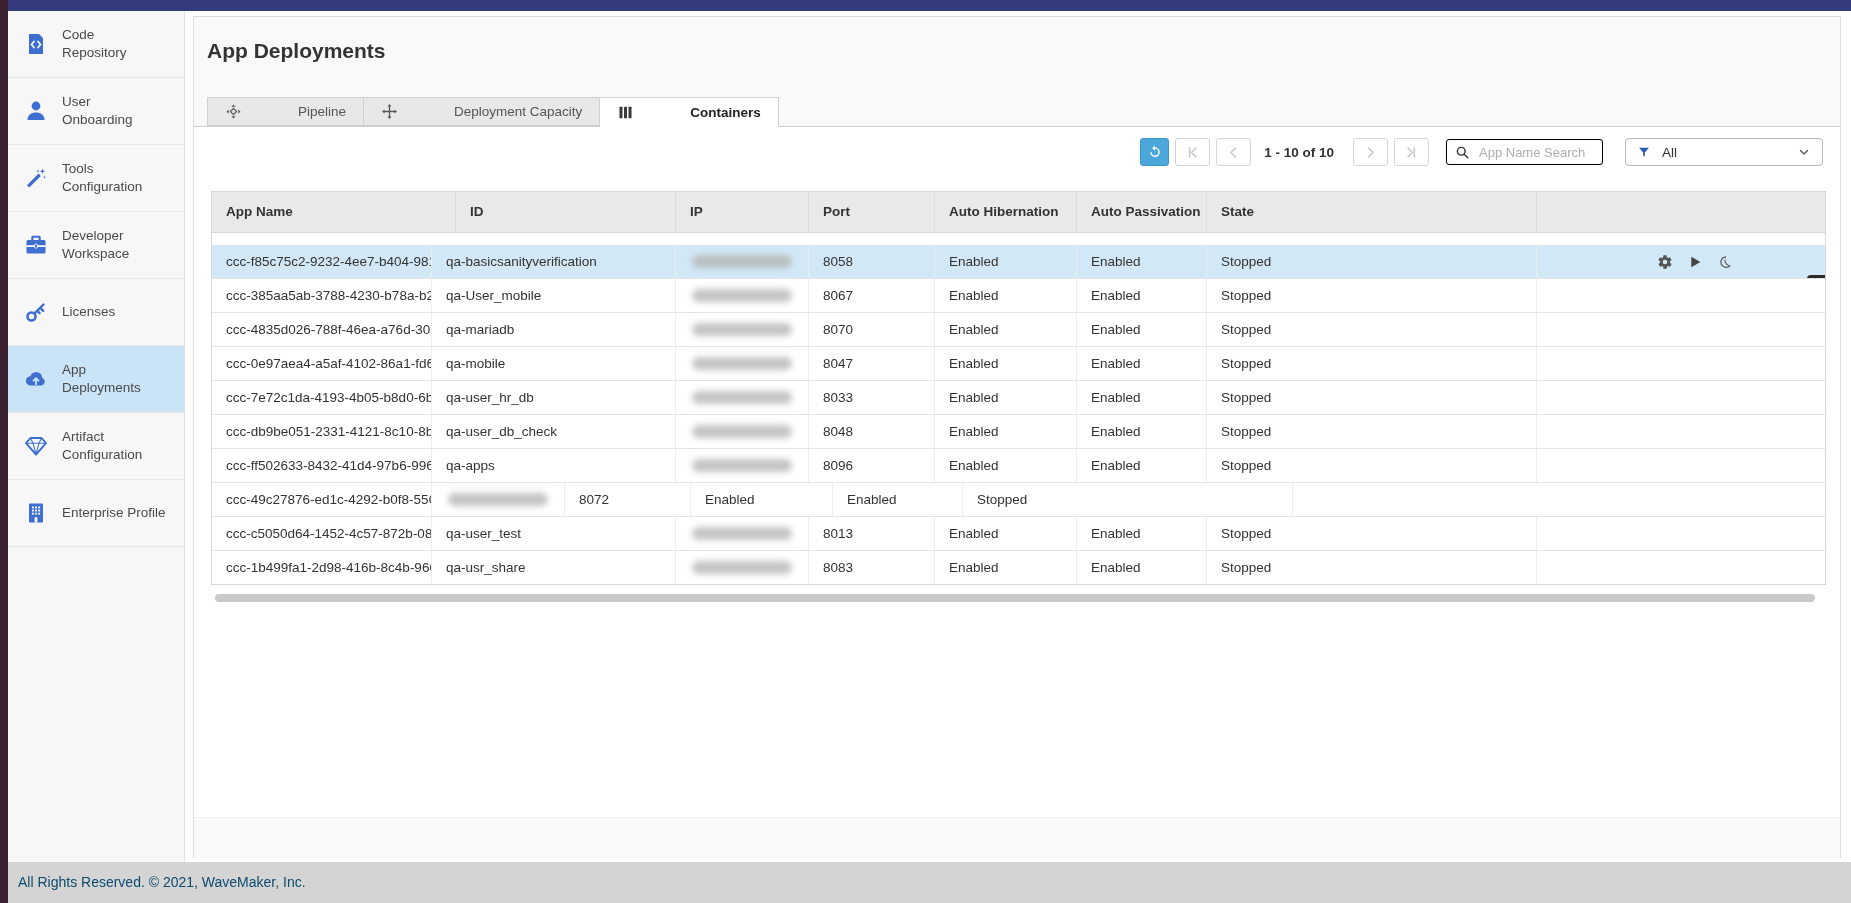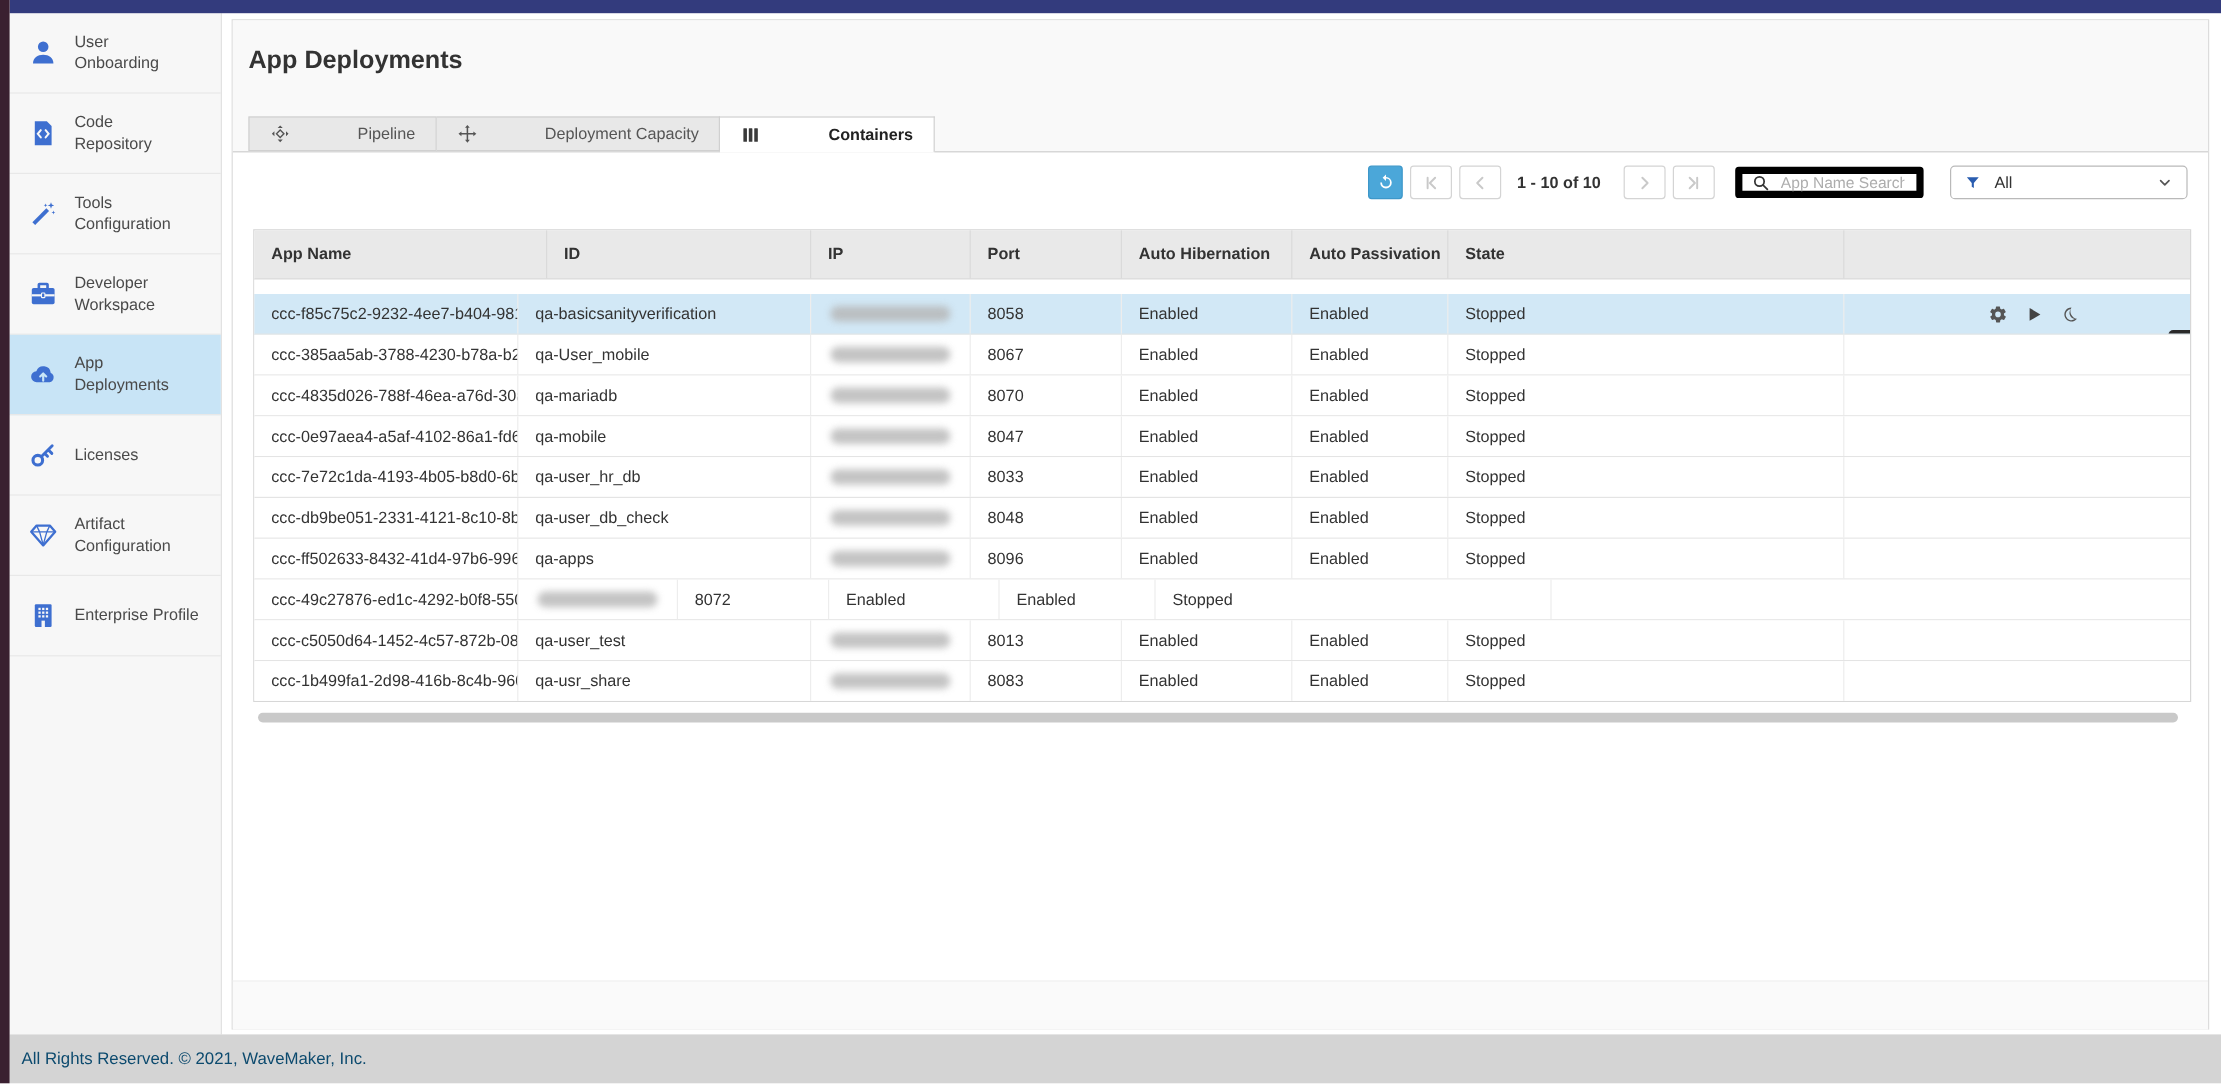--- a/index.html
+++ b/index.html
@@ -35,21 +35,21 @@
 
   .card-body{position:relative;height:731px;}
   
   .toolbar{display:flex;align-items:center;justify-content:flex-end;padding:11px 17px 0 0;height:28px;}
   .btn-refresh{width:27px;height:26px;background:#4ba7d9;border:1px solid #3d97c9;border-radius:3px;
     display:flex;align-items:center;justify-content:center;cursor:pointer;}
   .btn-pager{width:33px;height:26px;background:#fff;border:1px solid #d4d4d4;border-radius:3px;
     display:flex;align-items:center;justify-content:center;margin-left:6px;cursor:pointer;}
   .btn-pager:first-of-type{margin-left:10px;}
   .pg-label{margin:0 13px;font-size:13.5px;font-weight:600;color:#333;white-space:nowrap;}
-  .searchbox{display:flex;align-items:center;width:157px;height:26px;border:6px solid #000000;border-radius:3px;
+  .searchbox{display:flex;align-items:center;width:157px;height:26px;border:1px solid #000000;border-radius:3px;
     margin-left:17px;background:#fff;padding:0 8px;box-sizing:border-box;}
   .searchbox input{border:none;outline:none;flex:1;min-width:0;font-size:13px;margin-left:7px;
     font-family:"Liberation Sans",sans-serif;color:#333;background:transparent;}
   .searchbox input::placeholder{color:#adadad;}
   .filter-dd{width:198px;height:28px;border:1px solid #b9b9b9;border-radius:4px;margin-left:22px;background:#fff;
     display:flex;align-items:center;padding:0 11px;box-sizing:border-box;cursor:pointer;}
   .filter-dd .val{font-size:13.5px;color:#333;margin-left:11px;}
   .filter-dd .chev{margin-left:auto;display:flex;}
 
   
@@ -85,41 +85,41 @@
 </head>
 <body>
 
 <div class="edge-strip"></div>
 <div class="topbar"></div>
 
 <div class="sidebar">
 
   <div class="side-item">
     <span class="ic">
+      <svg viewBox="0 0 24 24" width="24" height="24">
+          <path d="M5 2h10l4 4v16H5z" fill="#3e6fd0"></path>
+          <path d="M10 9.5 7.5 12.5 10 15.5M14 9.5l2.5 3-2.5 3" stroke="#f7f7f7" stroke-width="1.7" fill="none" stroke-linecap="round"></path>
+        </svg>
+    </span>
+    <span class="lbl">
+        <span>Code</span>
+        <span>Repository</span>
+      </span>
+  </div>
+
+  <div class="side-item">
+    <span class="ic">
       <svg viewBox="0 0 24 24" width="24" height="24" fill="#3e6fd0">
           <circle cx="12" cy="7" r="4.4"></circle>
           <path d="M3.5 21c0-4.8 3.8-7.4 8.5-7.4s8.5 2.6 8.5 7.4z"></path>
         </svg>
     </span>
     <span class="lbl">
         <span>User</span>
         <span>Onboarding</span>
-      </span>
-  </div>
-
-  <div class="side-item">
-    <span class="ic">
-      <svg viewBox="0 0 24 24" width="24" height="24">
-          <path d="M5 2h10l4 4v16H5z" fill="#3e6fd0"></path>
-          <path d="M10 9.5 7.5 12.5 10 15.5M14 9.5l2.5 3-2.5 3" stroke="#f7f7f7" stroke-width="1.7" fill="none" stroke-linecap="round"></path>
-        </svg>
-    </span>
-    <span class="lbl">
-        <span>Code</span>
-        <span>Repository</span>
       </span>
   </div>
 
   <div class="side-item">
     <span class="ic">
       <svg viewBox="0 0 24 24" width="24" height="24" fill="#3e6fd0">
           <path d="M3 19.2 14.6 7.6l2.3 2.3L5.3 21.5z"></path>
           <path d="M18.5 2.5l.7 2 2 .7-2 .7-.7 2-.7-2-2-.7 2-.7zM14 3.5l.4 1.2 1.2.4-1.2.4-.4 1.2-.4-1.2-1.2-.4 1.2-.4zM20.5 9.5l.4 1.2 1.2.4-1.2.4-.4 1.2-.4-1.2-1.2-.4 1.2-.4z"></path>
         </svg>
     </span>
@@ -137,43 +137,43 @@
           <rect x="2.5" y="12.2" width="19" height="1.8" fill="#f7f7f7"></rect>
           <rect x="10.6" y="11.2" width="2.8" height="3.8" rx="0.6" fill="#3e6fd0" stroke="#f7f7f7" stroke-width="0.9"></rect>
         </svg>
     </span>
     <span class="lbl">
         <span>Developer</span>
         <span>Workspace</span>
       </span>
   </div>
 
+  <div class="side-item">
+    <span class="ic">
+      <svg viewBox="0 0 24 24" width="24" height="24">
+          <circle cx="7.5" cy="16.5" r="4" fill="none" stroke="#3e6fd0" stroke-width="2.6"></circle>
+          <path d="M10.8 13.2 19.5 4.5M16.2 7.8l3 3M13.2 10.8l2.4 2.4" stroke="#3e6fd0" stroke-width="2.4" fill="none" stroke-linecap="round"></path>
+        </svg>
+    </span>
+    <span class="lbl">
+        <span>Licenses</span>
+        <span></span>
+      </span>
+  </div>
+
   <div class="side-item selected">
     <span class="ic">
       <svg viewBox="0 0 24 24" width="24" height="24">
           <path d="M6.8 18.5a4.6 4.6 0 0 1-.5-9.2 6.2 6.2 0 0 1 12 1.6 4 4 0 0 1-.9 7.6z" fill="#3e6fd0"></path>
           <path d="M12 17.2v-5M12 11.2l-2.5 2.5M12 11.2l2.5 2.5" stroke="#c8e4f6" stroke-width="1.8" fill="none" stroke-linecap="round"></path>
         </svg>
     </span>
     <span class="lbl">
         <span>App</span>
         <span>Deployments</span>
-      </span>
-  </div>
-
-  <div class="side-item">
-    <span class="ic">
-      <svg viewBox="0 0 24 24" width="24" height="24">
-          <circle cx="7.5" cy="16.5" r="4" fill="none" stroke="#3e6fd0" stroke-width="2.6"></circle>
-          <path d="M10.8 13.2 19.5 4.5M16.2 7.8l3 3M13.2 10.8l2.4 2.4" stroke="#3e6fd0" stroke-width="2.4" fill="none" stroke-linecap="round"></path>
-        </svg>
-    </span>
-    <span class="lbl">
-        <span>Licenses</span>
-        <span></span>
       </span>
   </div>
 
   <div class="side-item">
     <span class="ic">
       <svg viewBox="0 0 24 24" width="24" height="24">
           <path d="M6.5 4h11L22 9.2 12 20.5 2 9.2z" fill="none" stroke="#3e6fd0" stroke-width="1.9" stroke-linejoin="round"></path>
           <path d="M2 9.2h20M9 9.2l3 11M15 9.2l-3 11M6.5 4l2.5 5.2M17.5 4 15 9.2" stroke="#3e6fd0" stroke-width="1.1" fill="none"></path>
         </svg>
     </span>

